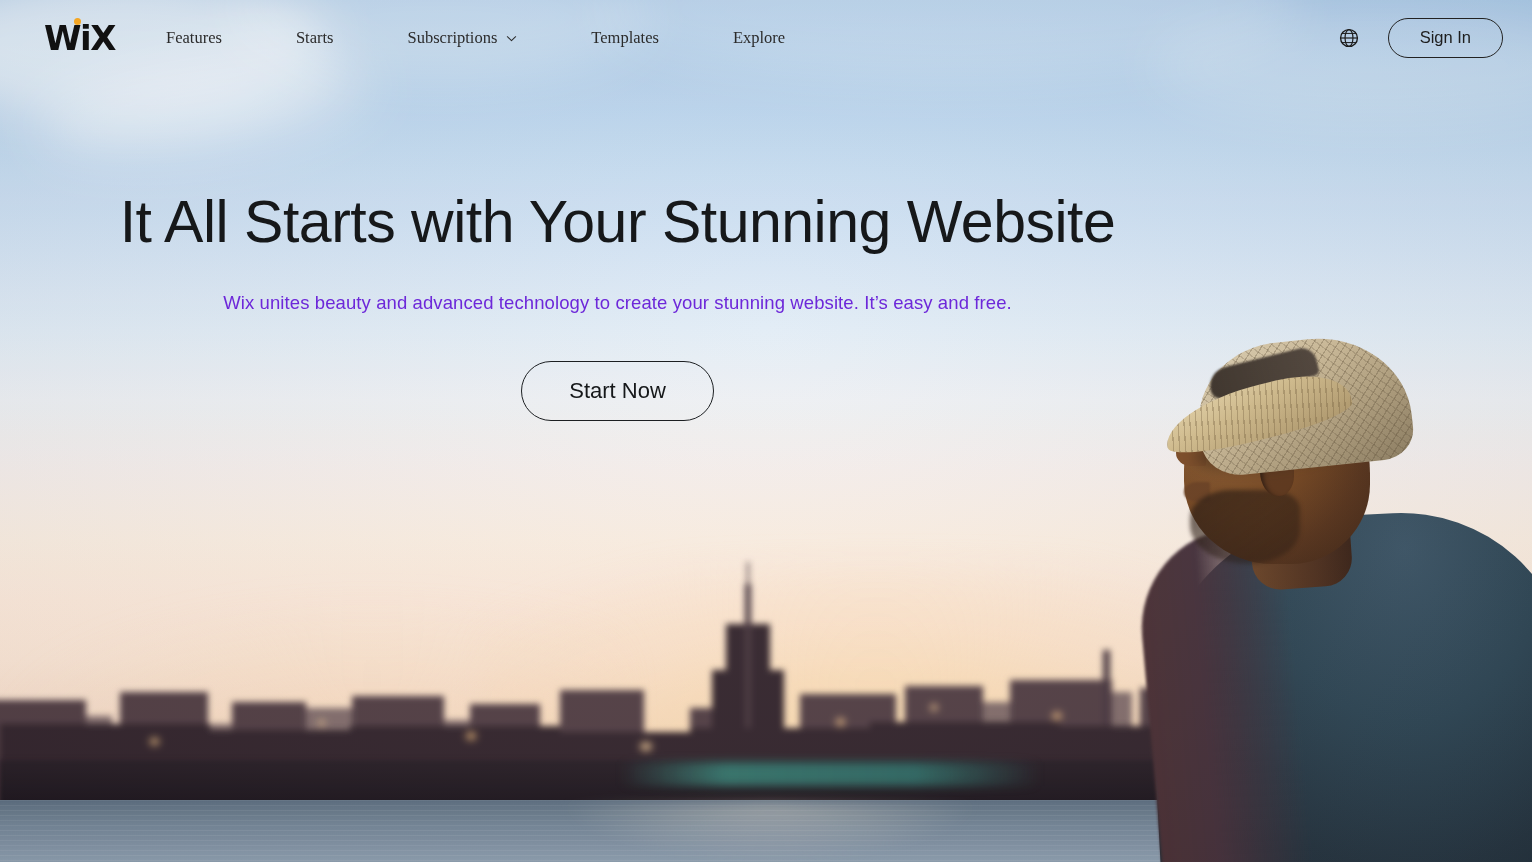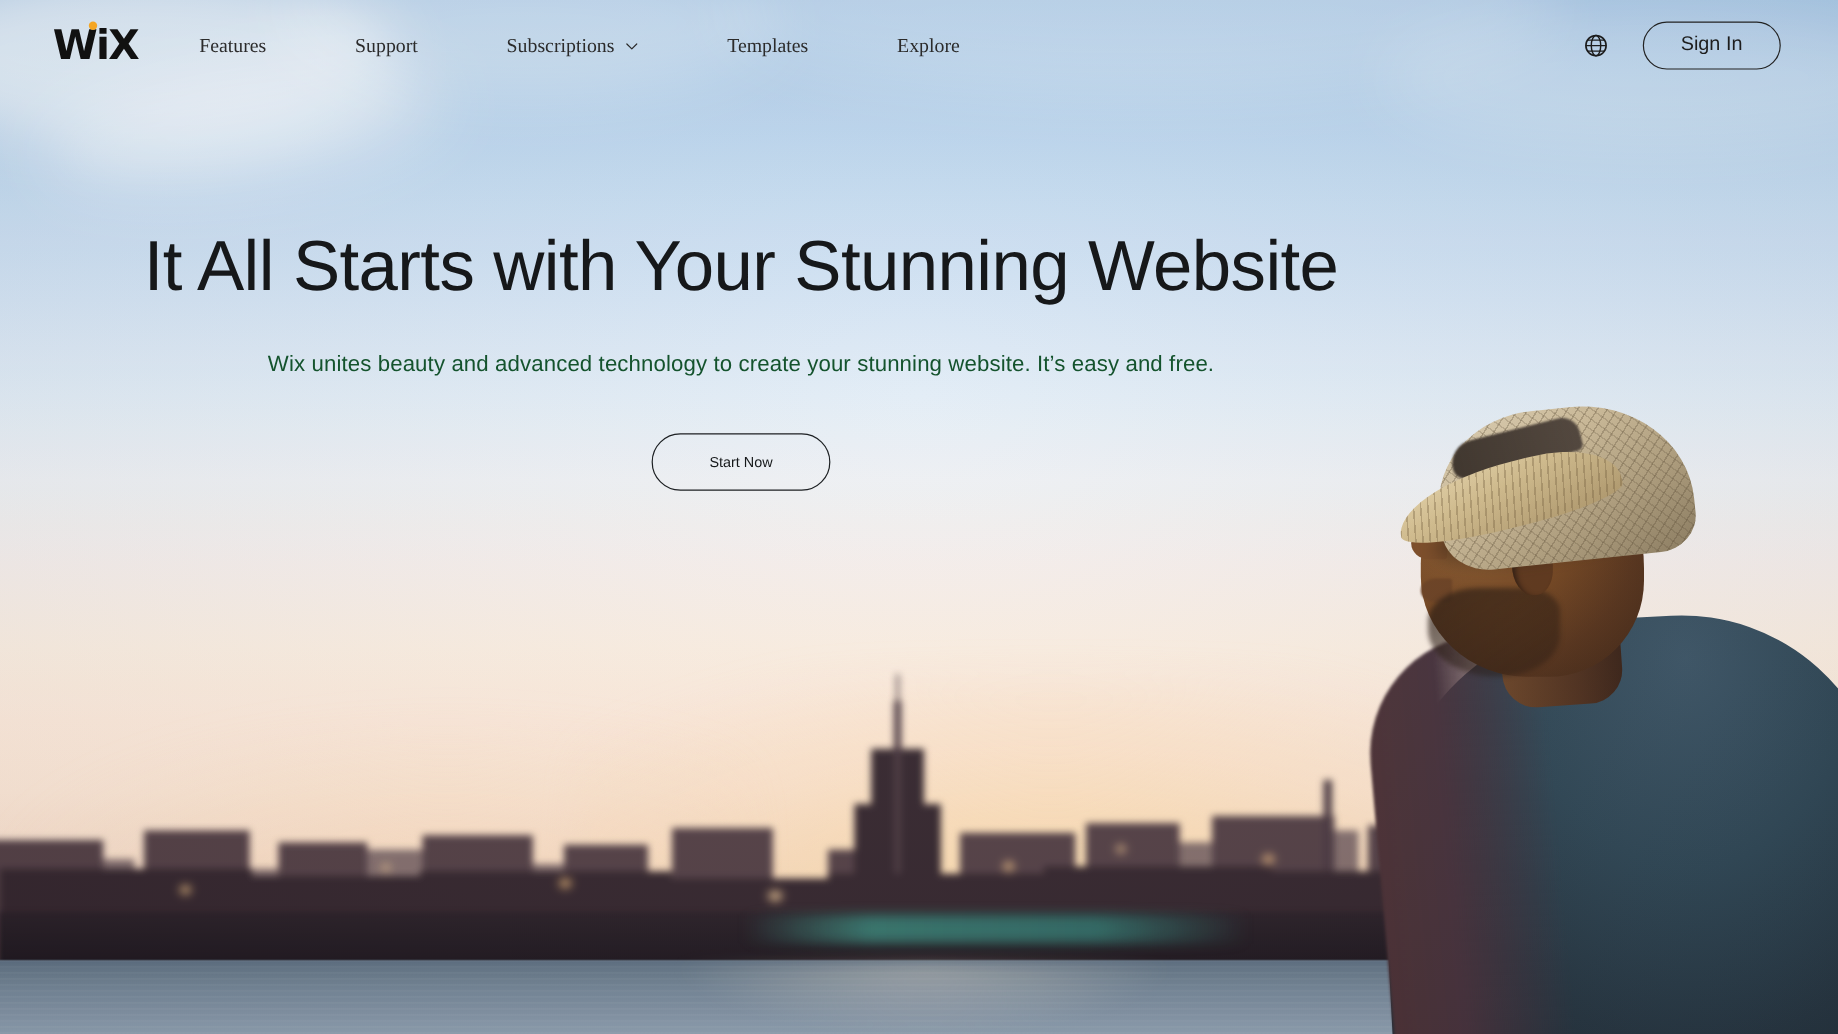--- a/index.html
+++ b/index.html
@@ -225,21 +225,21 @@
   }
   .nav-link{
     font-size:16.5px; color:#2b2b2b; cursor:pointer;
     padding:0 0; margin-right:74px; white-space:nowrap;
     display:flex; align-items:center; gap:9px;
   }
   .chev{ display:inline-block; width:11px; height:11px; }
   .chev svg{ display:block; }
 
   .nav-right{
-    position:absolute; right:48px; top:0; height:76px;
+    position:absolute; right:29px; top:0; height:76px;
     display:flex; align-items:center; gap:28px;
   }
   .globe{ width:22px; height:22px; cursor:pointer; }
   .signin{
     border:1px solid #222; border-radius:22px;
     padding:9px 31px; font-size:16.5px; color:#1d1d1d;
     background:transparent; cursor:pointer; line-height:1.2;
     font-family:"Liberation Sans", sans-serif;
   }
 
@@ -250,27 +250,27 @@
     display:flex; flex-direction:column; align-items:center;
   }
   .hero > *{ pointer-events:auto; }
   .hero-title{
     margin-top:192px;
     font-size:59px; font-weight:400; color:#16181a;
     letter-spacing:-.5px; line-height:1.05; text-align:center;
     font-family:"Liberation Sans", sans-serif;
   }
   .hero-sub{
-    margin-top:38px; font-size:18.5px; color:#14532d;
+    margin-top:38px; font-size:18.5px; color:#6d28d9;
     text-align:center; letter-spacing:.1px;
   }
   .cta{
     margin-top:47px;
     border:1px solid #1c1f22; border-radius:30px; background:transparent;
-    padding:16px 47px; font-size:12px; color:#16181a; cursor:pointer;
+    padding:16px 47px; font-size:22px; color:#16181a; cursor:pointer;
     font-family:"Liberation Sans", sans-serif; line-height:1.2;
   }
 </style>
 </head>
 <body>
 
 <div id="stage">
 
   <div class="photo">
 
@@ -372,21 +372,21 @@
       <span class="dot"></span>
     </div>
 
     <nav class="nav-links">
 
       <div class="nav-link">
         <span>Features</span>
       </div>
 
       <div class="nav-link">
-        <span>Support</span>
+        <span>Starts</span>
       </div>
 
       <div class="nav-link">
         <span>Subscriptions</span>
         <span class="chev">
           <svg viewBox="0 0 12 12" width="11" height="11">
             <path d="M1.5 4 L6 8.4 L10.5 4" fill="none" stroke="#2b2b2b" stroke-width="1.1" stroke-linecap="round" stroke-linejoin="round"></path>
           </svg>
         </span>
       </div>

